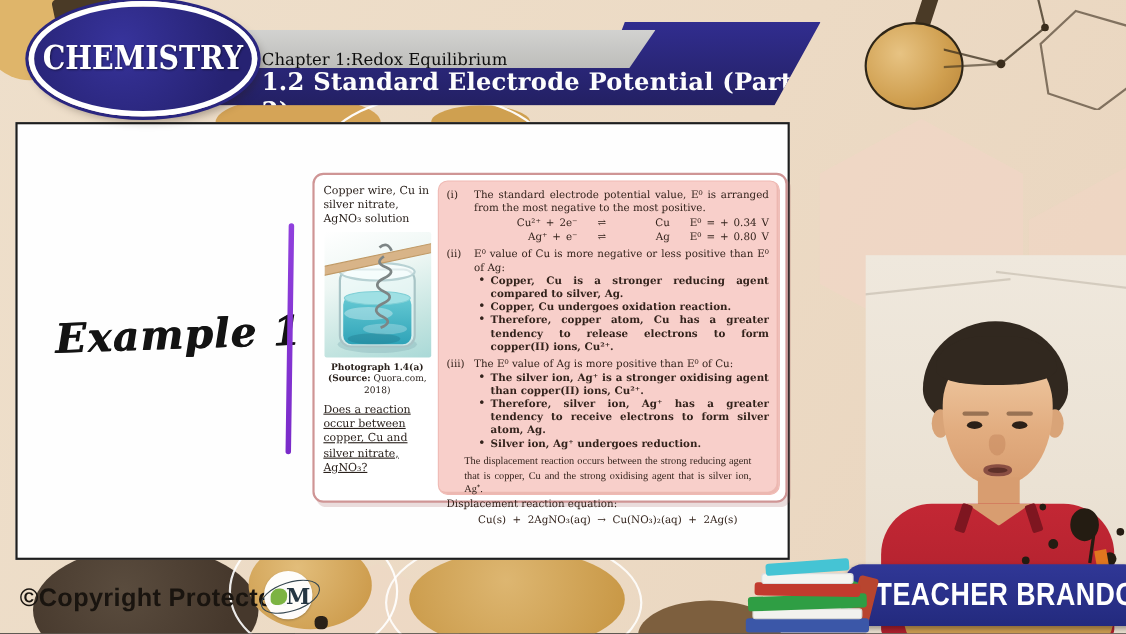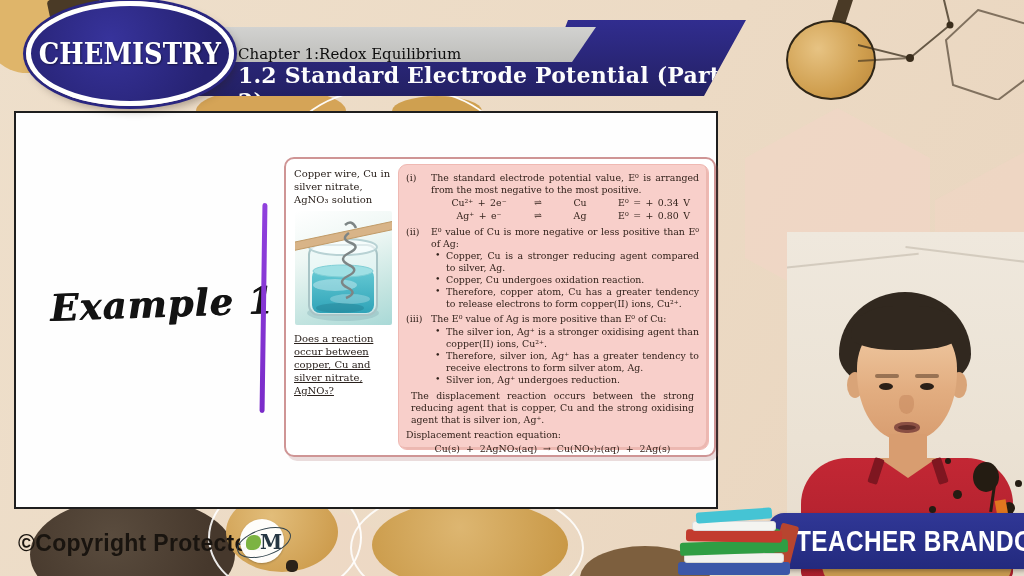--- a/index.html
+++ b/index.html
@@ -73,25 +73,25 @@
   .cap-title{font-weight:700;}
   .question{margin-top:7px !important;text-decoration:underline;}
 
   .pinkpanel{position:absolute;left:112px;top:5px;right:5px;bottom:5px;background:#f8cfca;
     border:1px solid #efb9b3;border-radius:9px;box-shadow:inset -2px -2px 0 rgba(214,140,132,.35);
     padding:7px 9px 5px 7px;box-sizing:border-box;font-size:9.4px;line-height:1.29;color:#33231c;text-align:justify;}
   .item{display:grid;grid-template-columns:25px 1fr;margin-bottom:3px;}
   .marker{text-align:left;}
   .item p{margin:0;}
   .eqrow{display:grid;grid-template-columns:92px 26px 58px 1fr;margin-top:1px;padding-left:2px;
-    text-align:center;word-spacing:1.5px;}
+    text-align:right;word-spacing:1.5px;}
   .pinkpanel ul{margin:0;padding-left:15px;list-style:none;}
-  .pinkpanel li{position:relative;text-align:justify;}
+  .pinkpanel li{position:relative;text-align:justify;font-weight:bold;}
   .pinkpanel li::before{content:"•";position:absolute;left:-11px;top:-1px;}
-  .summary{margin:4px 5px 0;}
+  .summary{margin:4px 16px 0;font-family:Liberation Serif, serif;}
   .eq-label{margin:2px 0 0;text-align:left;}
   .disp-eq{margin:2px 0 0;text-align:center;word-spacing:3px;}
 
   
   .webcam{left:787px;top:232px;width:237px;height:344px;z-index:3;overflow:hidden;
     background:linear-gradient(180deg,#efe8dd 0%,#ebe2d4 60%,#e7dccd 100%);}
   .webcam *{position:absolute;}
   .ceilA{left:-8px;top:28px;width:140px;height:2px;background:rgba(120,105,85,.22);transform:rotate(-6deg);}
   .ceilB{left:118px;top:22px;width:130px;height:2px;background:rgba(120,105,85,.22);transform:rotate(7deg);}
   .hair{left:52px;top:60px;width:132px;height:100px;background:#31281f;border-radius:50% 50% 46% 46% / 62% 62% 38% 38%;}
@@ -240,20 +240,25 @@
           <ellipse cx="40" cy="74" rx="22" ry="6" fill="rgba(255,255,255,.35)"></ellipse>
           <ellipse cx="55" cy="88" rx="20" ry="5" fill="rgba(255,255,255,.25)"></ellipse>
           <ellipse cx="45" cy="97" rx="24" ry="5" fill="rgba(20,90,110,.25)"></ellipse>
           <g transform="rotate(-12 48 26)">
             <rect x="-8" y="21" width="112" height="8" rx="3" fill="#d8b488" stroke="#c09a66" stroke-width="1"></rect>
           </g>
           <path d="M50,14 q7,-6 11,3" stroke="#7d8585" stroke-width="2.5" fill="none"></path>
           <path d="M54,22 q-9,6 2,10 q10,4 -2,10 q-12,6 0,12 q11,5 -1,11 q-12,6 0,12 q10,5 -2,10" stroke="#7d8585" stroke-width="2.5" fill="none"></path>
         </svg>
       </div>
+      <div class="caption">
+        <span class="cap-title">Photograph 1.4(a)</span><br>
+        <span class="cap-title">(Source:</span>
+        <span>Quora.com, 2018)</span>
+      </div>
       <p class="question">Does a reaction occur between copper, Cu and silver nitrate, AgNO₃?</p>
     </div>
 
     <div class="pinkpanel">
       <div class="item">
         <span class="marker">(i)</span>
         <div>
           <p>The standard electrode potential value, E⁰ is arranged from the most negative to the most positive.</p>
           <div class="eqrow">
             <span>Cu²⁺ + 2e⁻</span>

